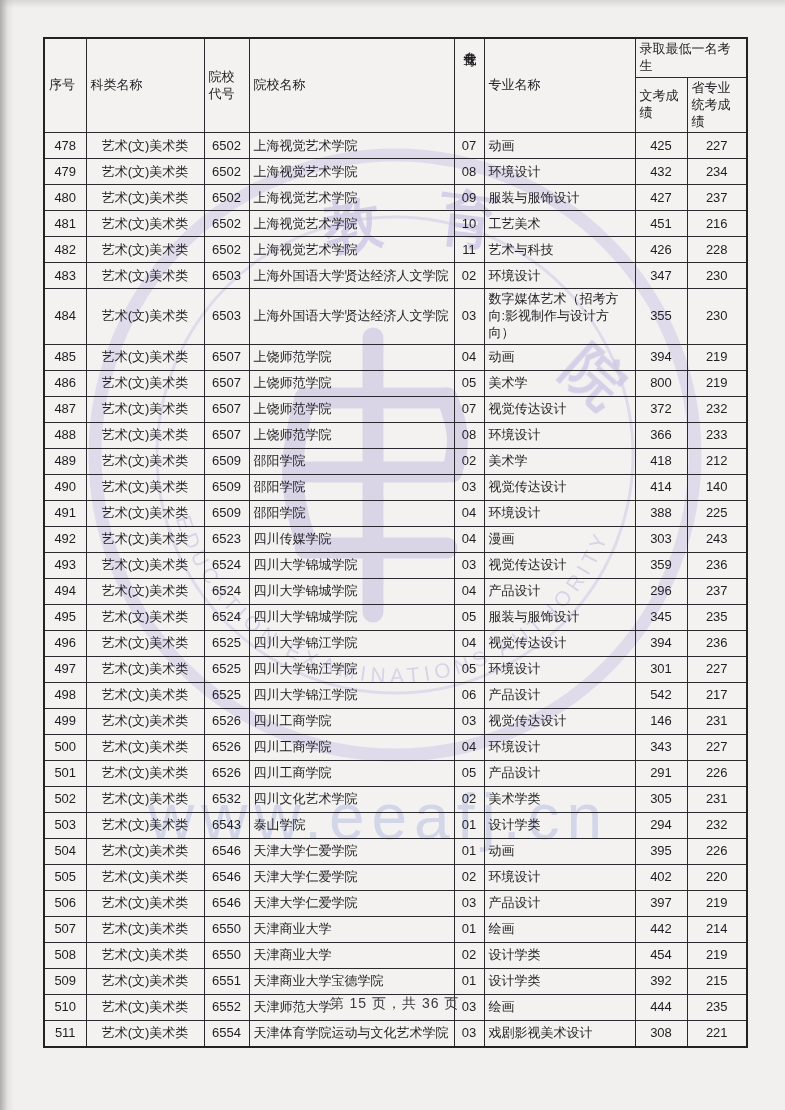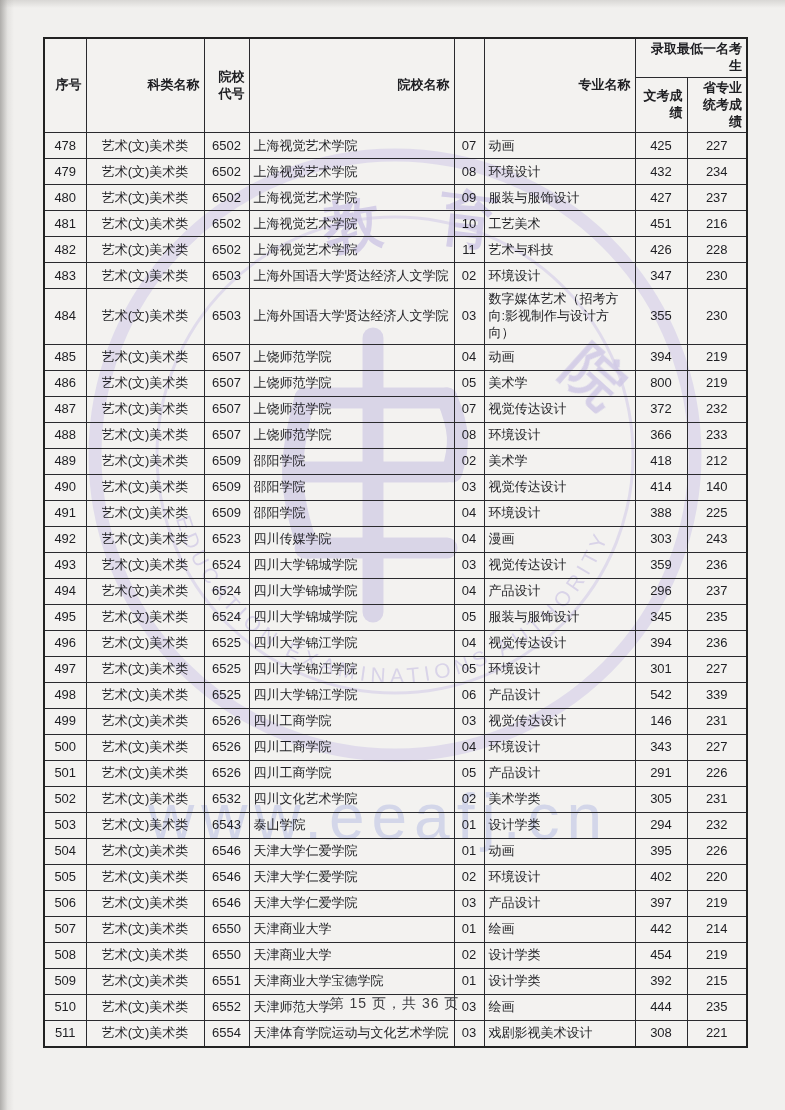--- a/index.html
+++ b/index.html
@@ -27,21 +27,21 @@
     width:703px;border-collapse:collapse;table-layout:fixed;
     font-size:13px;color:#1e1e22;
   }
   .score-table th,.score-table td{
     border:1.5px solid #2a2a2e;
     padding:2px 4px;line-height:1.3;
     background:rgba(246,245,243,.42);
     overflow:hidden;
   }
   .score-table{border:2px solid #222;}
-  .score-table thead th{font-weight:bold;text-align:right;vertical-align:middle;}
+  .score-table thead th{font-weight:normal;text-align:left;vertical-align:middle;}
   .score-table td.c{text-align:center;}
   .score-table td.l{text-align:left;}
   .score-table tbody tr{height:26px;}
   tr.hrow1{height:30px;}
   tr.hrow2{height:52px;}
   th.vertical{
     writing-mode:vertical-rl;text-orientation:upright;
     padding:2px 0;letter-spacing:1px;
   }
   .footer{
@@ -313,21 +313,21 @@
       <td class="c">227</td>
     </tr>
         <tr>
       <td class="c">498</td>
       <td class="c">艺术(文)美术类</td>
       <td class="c">6525</td>
       <td class="l">四川大学锦江学院</td>
       <td class="c">06</td>
       <td class="l">产品设计</td>
       <td class="c">542</td>
-      <td class="c">339</td>
+      <td class="c">217</td>
     </tr>
         <tr>
       <td class="c">499</td>
       <td class="c">艺术(文)美术类</td>
       <td class="c">6526</td>
       <td class="l">四川工商学院</td>
       <td class="c">03</td>
       <td class="l">视觉传达设计</td>
       <td class="c">146</td>
       <td class="c">231</td>

